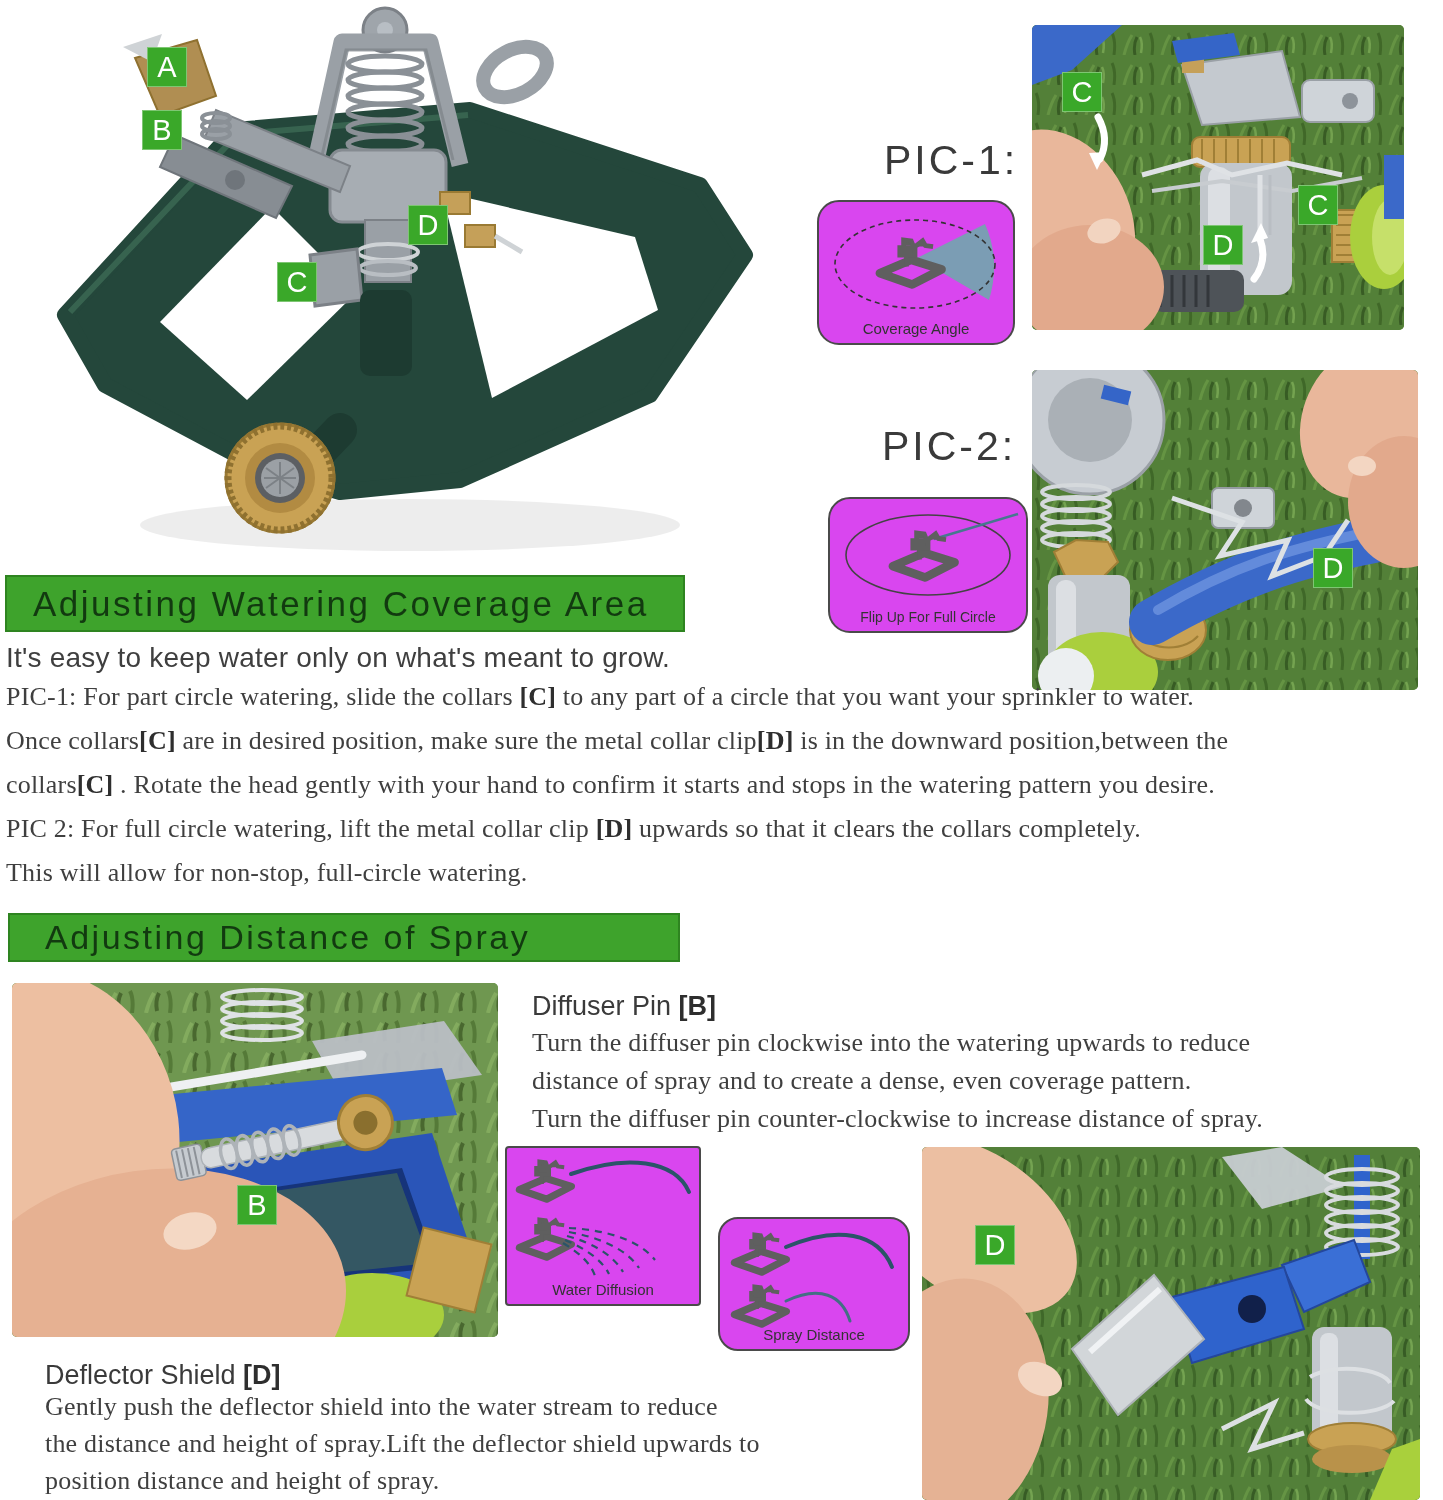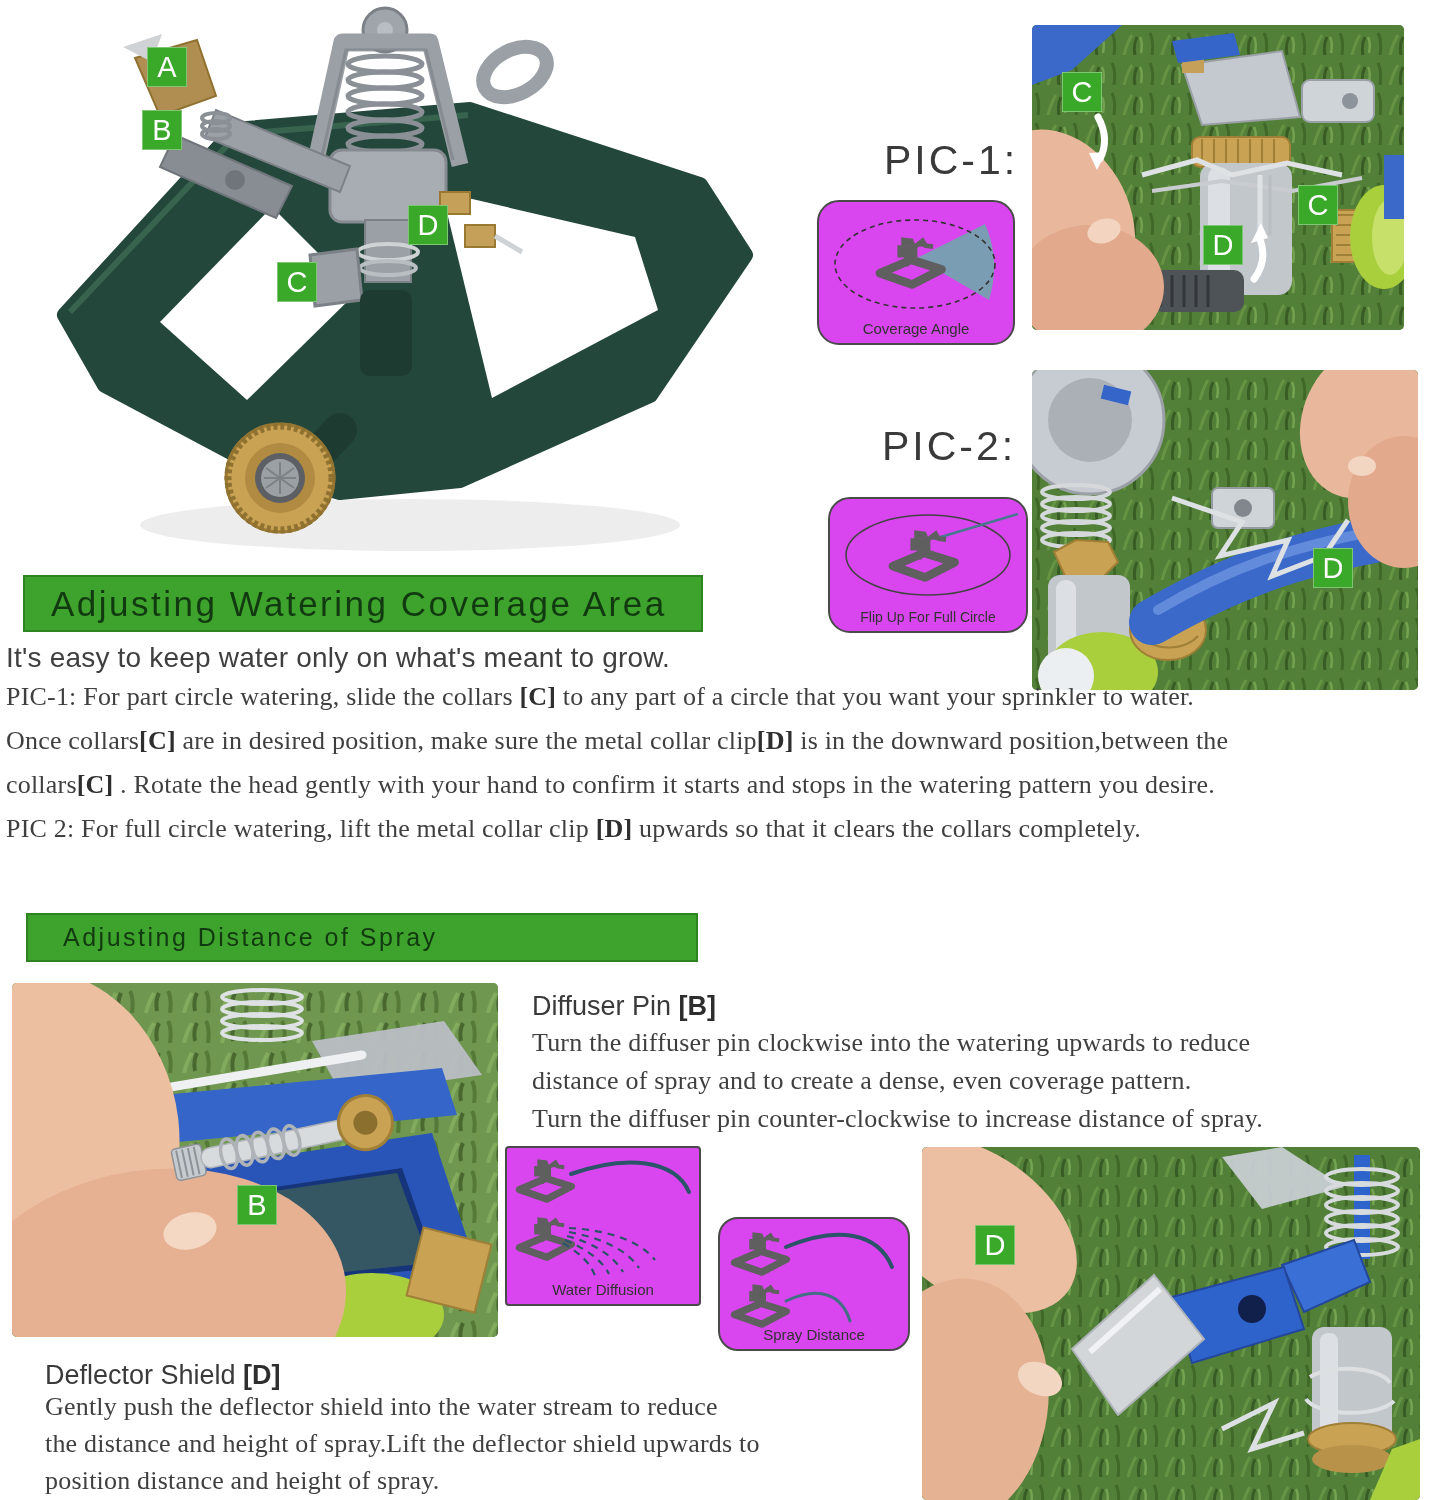--- a/index.html
+++ b/index.html
@@ -25,23 +25,23 @@
     box-sizing:border-box;overflow:hidden;
   }
   .diagram .cap{
     position:absolute;left:0;right:0;bottom:6px;text-align:center;
     font-size:15px;color:#333333;white-space:nowrap;
   }
   
   .banner{
     position:absolute;background:#3ea32c;border:2px solid #2e8420;box-sizing:border-box;
     display:flex;align-items:center;padding-left:26px;
-    color:#123a10;font-size:35px;letter-spacing:2.5px;white-space:nowrap;margin-left:18px;
-  }
-  .banner.b2{font-size:25px;padding-left:35px;}
+    color:#123a10;font-size:35px;letter-spacing:2.5px;white-space:nowrap;
+  }
+  .banner.b2{font-size:34px;padding-left:35px;}
   
   .t28{position:absolute;font-size:28px;color:#3f3f3f;white-space:nowrap;letter-spacing:.2px;}
   .t26{position:absolute;font-size:26px;color:#3f3f3f;white-space:nowrap;letter-spacing:.2px;font-family:Liberation Serif, serif;}
   .t26 b,.t27 b{font-weight:700;color:#2e2e2e;}
   .t27{position:absolute;font-size:27px;color:#3a3a3a;white-space:nowrap;}
 </style>
 </head>
 <body>
 
 <div id="canvas">
@@ -242,20 +242,21 @@
   </div>
 
   <div class="banner" style="left:5px;top:575px;width:680px;height:57px">
     <span>Adjusting Watering Coverage Area</span>
   </div>
   <div class="t28" style="left:6px;top:642px">It's easy to keep water only on what's meant to grow.</div>
   <div class="t26" style="left:6px;top:682px">PIC-1: For part circle watering, slide the collars <b>[C]</b> to any part of a circle that you want your sprinkler to water.</div>
   <div class="t26" style="left:6px;top:726px">Once collars<b>[C]</b>  are in desired position, make sure the metal collar clip<b>[D]</b>  is in the downward position,between the</div>
   <div class="t26" style="left:6px;top:770px">collars<b>[C]</b> . Rotate the head gently with your hand to confirm it starts and stops in the watering pattern you desire.</div>
   <div class="t26" style="left:6px;top:814px">PIC 2: For full circle watering, lift the metal collar clip <b>[D]</b> upwards so that it clears the collars completely.</div>
+  <div class="t26" style="left:6px;top:858px">This will allow for non-stop, full-circle watering.</div>
 
   <div class="banner b2" style="left:8px;top:913px;width:672px;height:49px">
     <span>Adjusting Distance of Spray</span>
   </div>
 
   <div class="photo" style="left:12px;top:983px;width:486px;height:354px">
     <svg width="486" height="354" viewBox="0 0 486 354">
       <defs>
         <pattern id="gp3" width="38" height="30" patternUnits="userSpaceOnUse">
           <rect width="38" height="30" fill="#6f9750"></rect>

